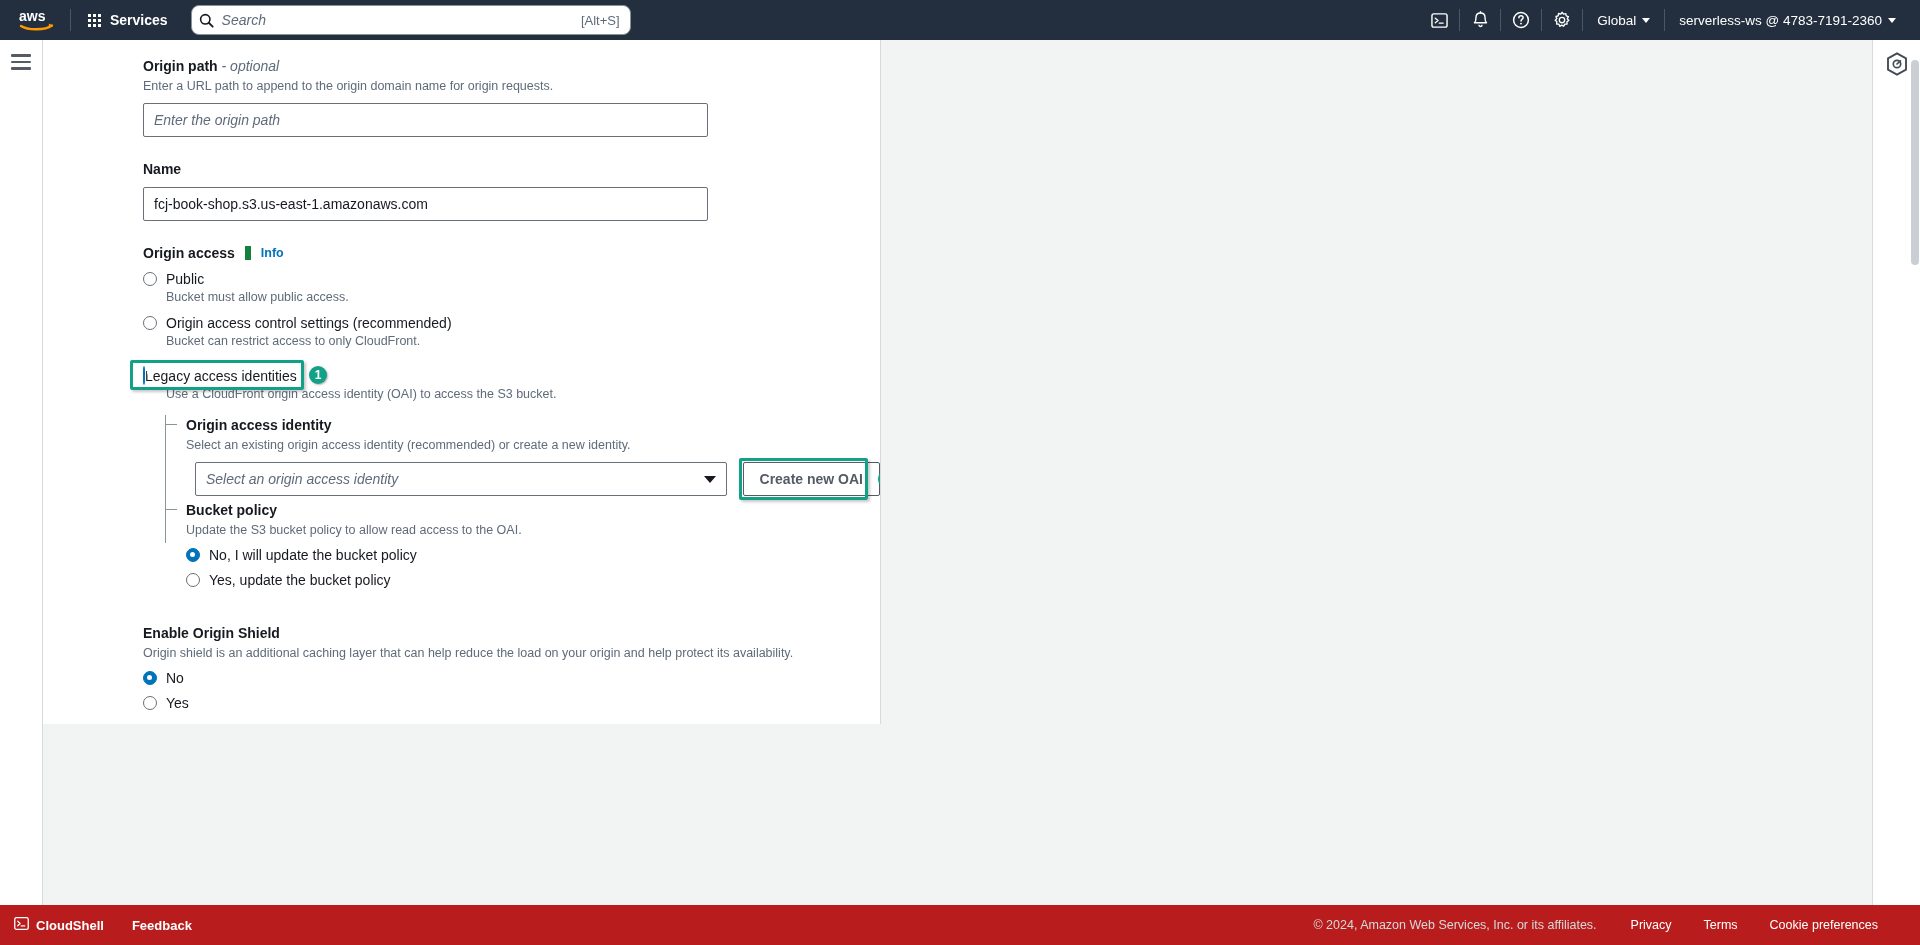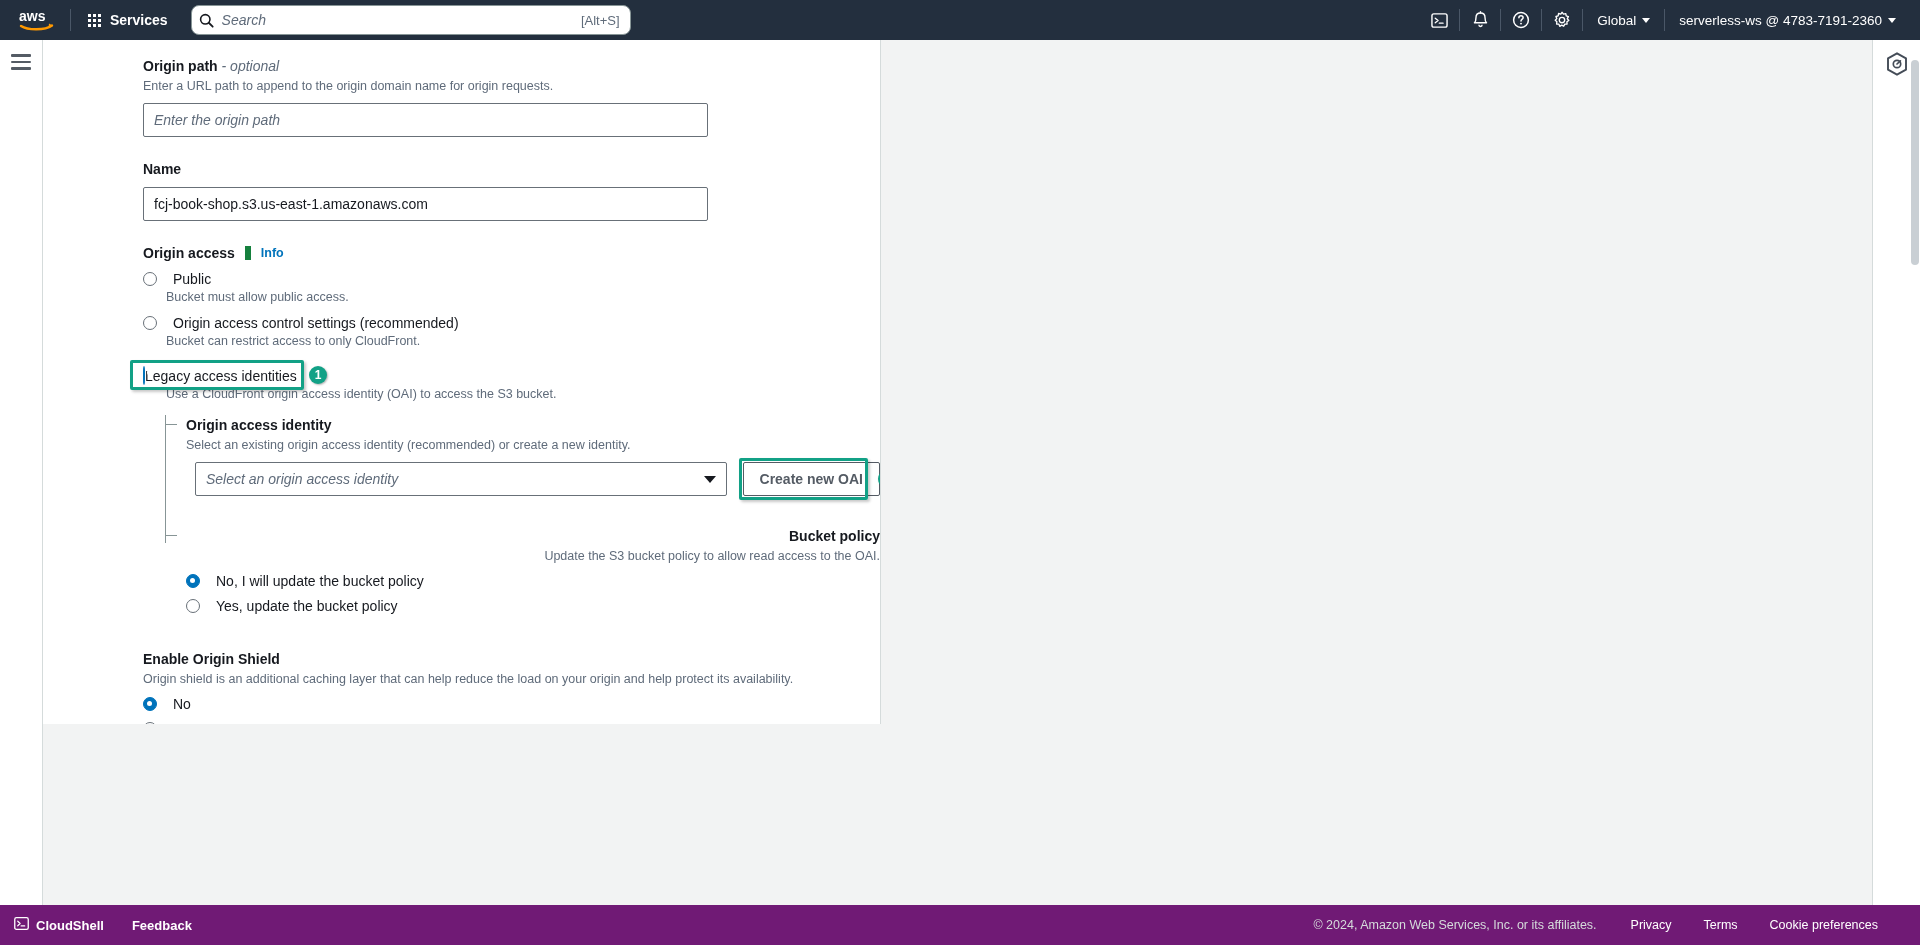--- a/index.html
+++ b/index.html
@@ -166,21 +166,21 @@
 
   .lbl-row { display: flex; align-items: center; gap: 10px; }
   .info-link {
     font-size: 12.5px; font-weight: bold; color: #0073bb;
     text-decoration: none; cursor: pointer;
     border-left: 6px solid #15803d; padding-left: 10px;
   }
 
   
   .radio-row {
-    display: flex; align-items: flex-start; gap: 16px;
+    display: flex; align-items: flex-start; gap: 9px;
     margin-top: 7px;
   }
   .radio {
     width: 14px; height: 14px; border-radius: 50%;
     border: 1.5px solid #687078; background: #ffffff;
     flex: 0 0 auto; margin-top: 2px;
     position: relative; cursor: pointer;
   }
   .radio.checked {
     border-color: #0073bb; background: #0073bb;
@@ -294,21 +294,21 @@
   .scroll-thumb {
     position: absolute; top: 20px; right: 1px;
     width: 8px; height: 205px;
     background: #c9cfd4; border-radius: 4px;
   }
 
   
   .footer {
     position: absolute; bottom: 0; left: 0;
     width: 1920px; height: 40px;
-    background: #701a75;
+    background: #b91c1c;
     display: flex; align-items: center;
     color: #ffffff; font-size: 13px;
   }
   .footer-left { display: flex; align-items: center; gap: 0; }
   .f-item {
     display: flex; align-items: center; gap: 7px;
     padding: 0 14px; height: 40px; cursor: pointer;
     color: #ffffff; font-size: 13px; font-weight: bold;
     white-space: nowrap;
   }
@@ -487,21 +487,21 @@
               <span class="sel-caret"></span>
             </div>
             <div class="oai-btn-wrap">
               <button class="btn">Create new OAI</button>
               <span class="hl-box2"></span>
               <span class="step-badge" style="top:8px; left:135px;">2</span>
             </div>
           </div>
         </div>
 
-        <div class="nested" style="margin-top:30px;text-align:right;">
+        <div class="nested" style="margin-top:4px;">
           <span class="tree-v" style="height:10px;"></span>
           <span class="tree-h"></span>
 
           <div class="field-label">Bucket policy</div>
           <div class="field-desc">Update the S3 bucket policy to allow read access to the OAI.</div>
 
           <div class="radio-row">
             <span class="radio checked"></span>
             <span class="radio-label">No, I will update the bucket policy</span>
           </div>

